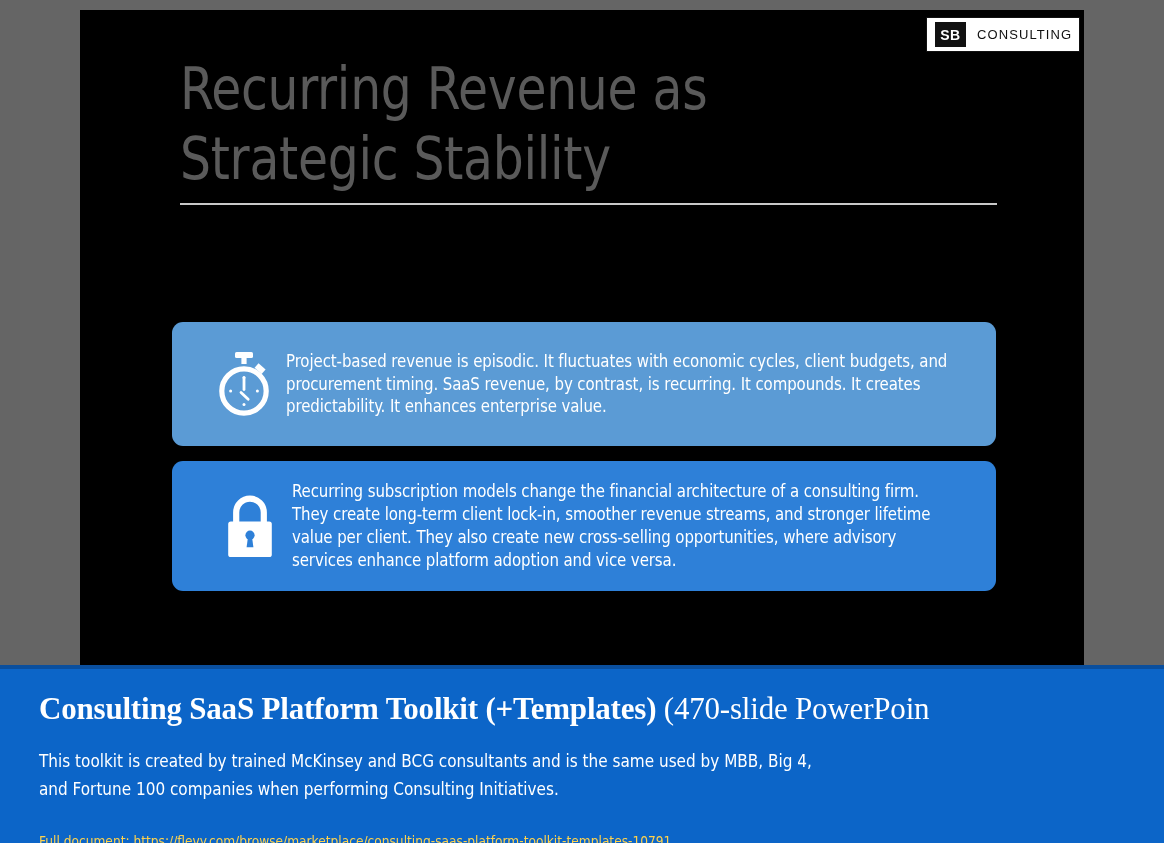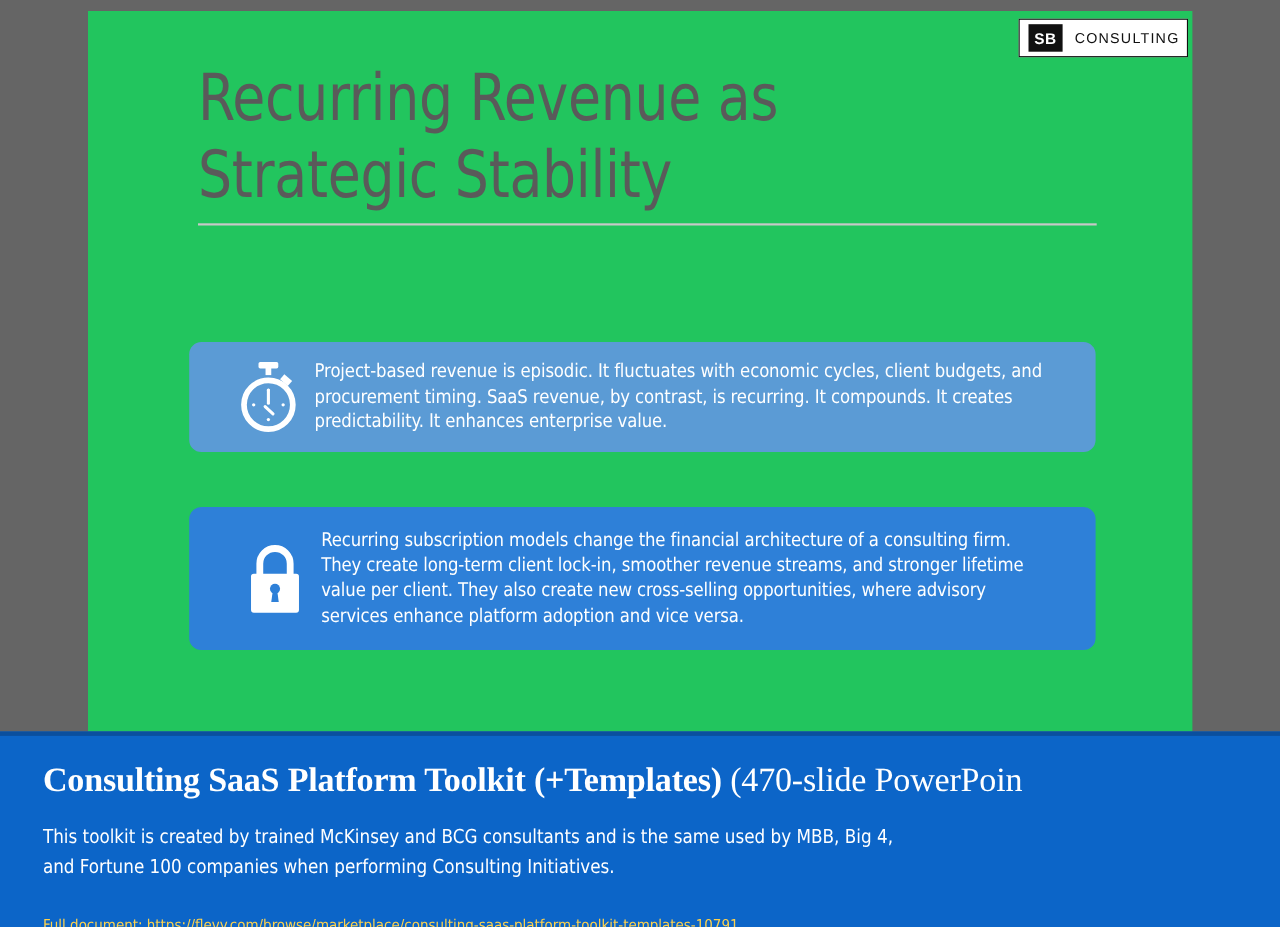--- a/index.html
+++ b/index.html
@@ -16,21 +16,21 @@
     position: relative;
   }
 
   
   .slide {
     position: absolute;
     left: 80px;
     top: 10px;
     width: 1004px;
     height: 655px;
-    background: #22c55e;
+    background: #000000;
     overflow: hidden;
   }
 
   
   .logo-box {
     position: absolute;
     right: 4px;
     top: 7px;
     width: 154px;
     height: 35px;
@@ -91,22 +91,22 @@
   .card {
     position: absolute;
     left: 92px;
     width: 824px;
     border-radius: 11px;
     display: flex;
     align-items: center;
     padding: 0 26px 0 30px;
   }
   .card-1 {
-    top: 301px;
-    height: 100px;
+    top: 312px;
+    height: 124px;
     background: #5B9BD5;
     justify-content: flex-end;
   }
   .card-2 {
     top: 451px;
     height: 130px;
     background: #2E80D8;
     padding-left: 36px;
   }
 

